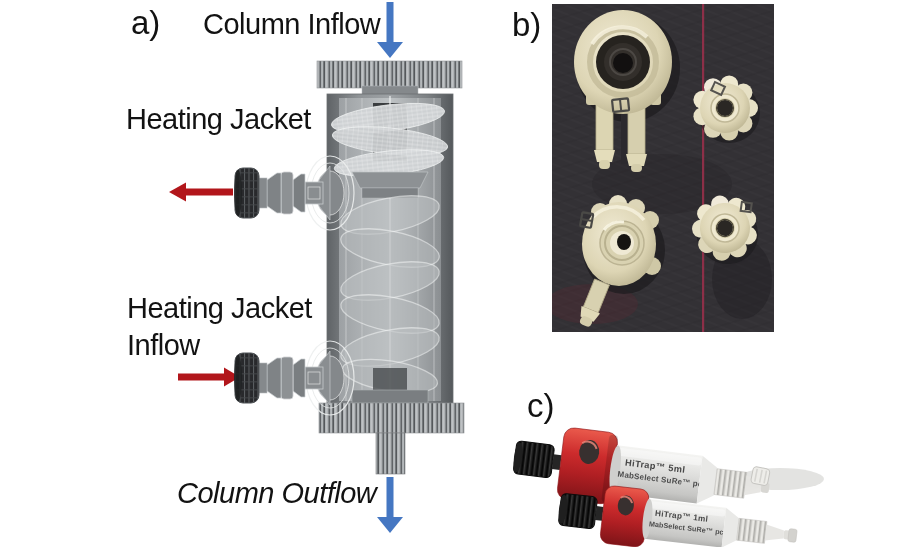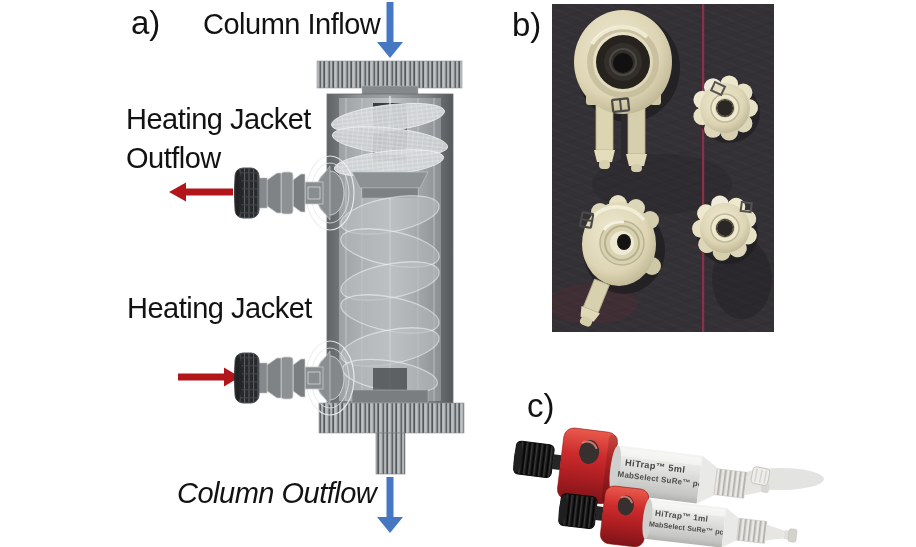--- a/index.html
+++ b/index.html
@@ -14,22 +14,22 @@
   text{font-family:"Liberation Sans",sans-serif;}
 </style>
 </head>
 <body>
 
 <div id="canvas">
 
   <div class="cap" style="left:131px;top:6px;">a)</div>
   <div class="lbl" style="left:203px;top:10px;">Column Inflow</div>
   <div class="lbl" style="left:126px;top:105px;">Heating Jacket</div>
-  <div class="lbl" style="left:126px;top:144px;">Outflow</div>
   <div class="lbl" style="left:127px;top:294px;">Heating Jacket</div>
+  <div class="lbl" style="left:127px;top:331px;">Inflow</div>
   <div class="lbl" style="left:177px;top:479px;font-style:italic;">Column Outflow</div>
 
   <svg style="left:0;top:0;" width="480" height="547" viewBox="0 0 480 547">
     <defs>
       <linearGradient id="bodyGrad" x1="0" y1="0" x2="1" y2="0">
         <stop offset="0" stop-color="#5f6366"></stop>
           <stop offset="0.25" stop-color="#8f9396"></stop>
         <stop offset="0.5" stop-color="#9ea2a5"></stop>
           <stop offset="0.8" stop-color="#7c8083"></stop>
         <stop offset="1" stop-color="#54585b"></stop>

